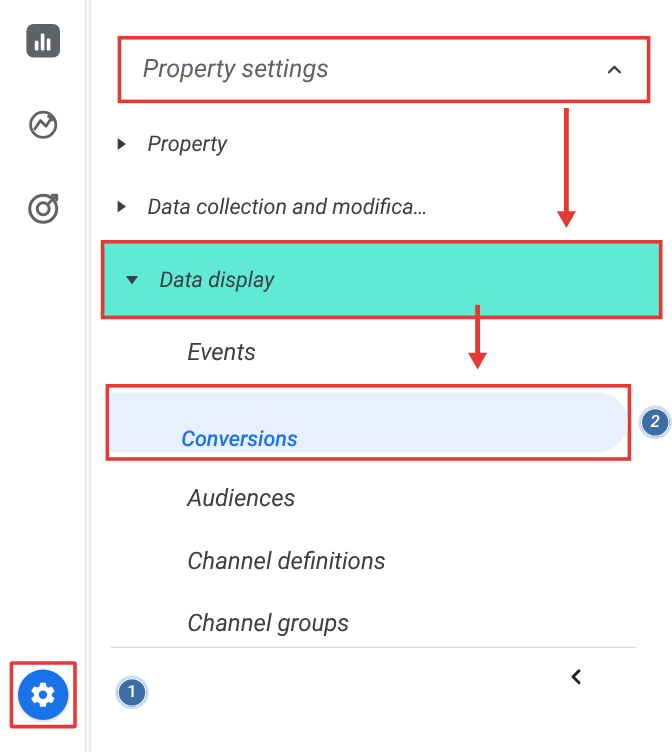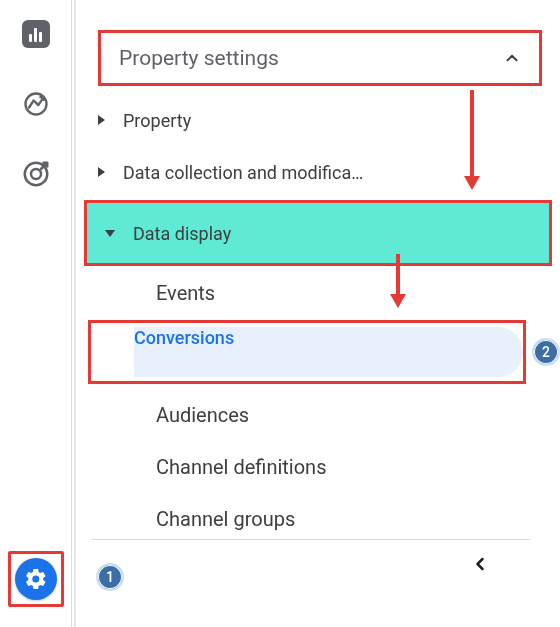--- a/index.html
+++ b/index.html
@@ -62,20 +62,21 @@
       display:flex;align-items:center;justify-content:center;
       color:#fff;
       box-shadow: 0 1px 3px rgba(0,0,0,.2);
     }
 
     
     .panel {
       position:absolute;
       left: 80px; top: 0;
       width: 480px;
+      font-style: italic;
     }
 
     .section-header {
       margin: 30px 18px 10px 18px;
       height: 56px;
       border: 3px solid #e53935;
       display:flex; align-items:center;
       padding: 0 18px;
       color:#5f6368;
       font-size: 21px;
@@ -132,25 +133,25 @@
       flex:1;
       border: 3px solid #e53935;
       padding: 4px 0;
       margin-right: 6px;
     }
     .conv-inner {
       height:50px;
       background:#e8f0fe;
       border-top-right-radius: 26px;
       border-bottom-right-radius: 26px;
-      display:flex;align-items:flex-start;
+      display:flex;align-items:flex-end;
+      padding-left: 60px;
       color:#1a73e8;
       font-size:18px;
       font-weight:500;
-      margin-left:43px;
     }
 
     
     .badge {
       width:28px;height:28px;border-radius:50%;
       background:#3b6ea5;
       border:2px solid #cfe0f0;
       color:#fff;
       font-size:14px;font-weight:500;
       display:flex;align-items:center;justify-content:center;

